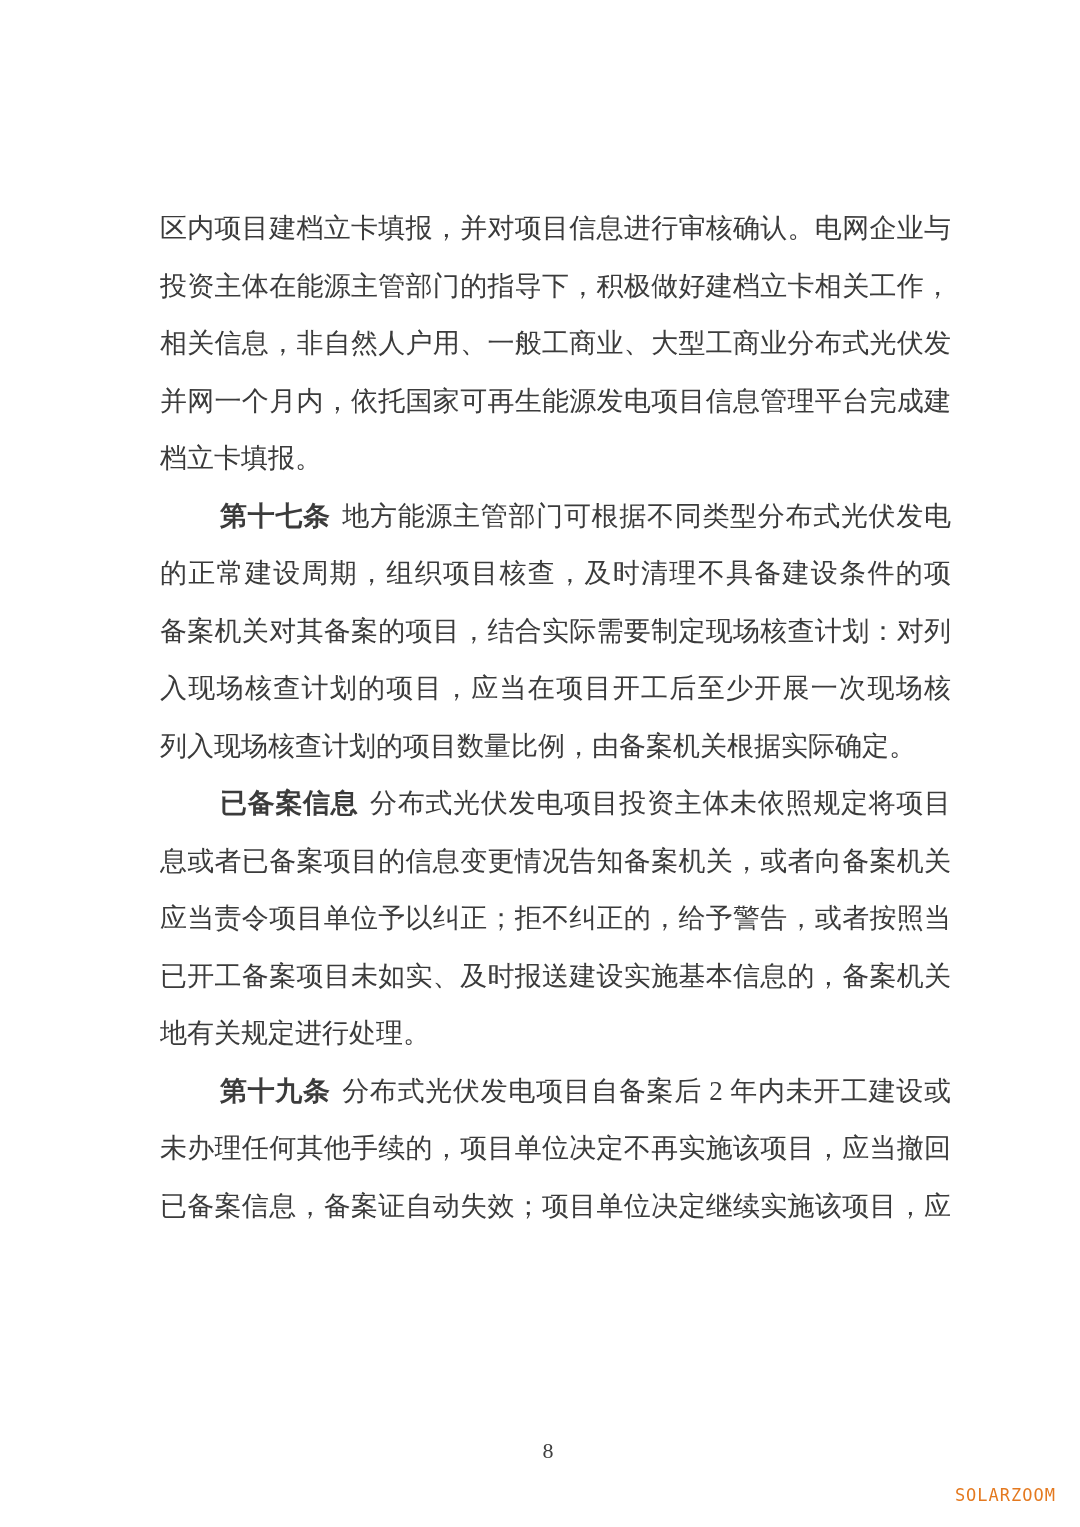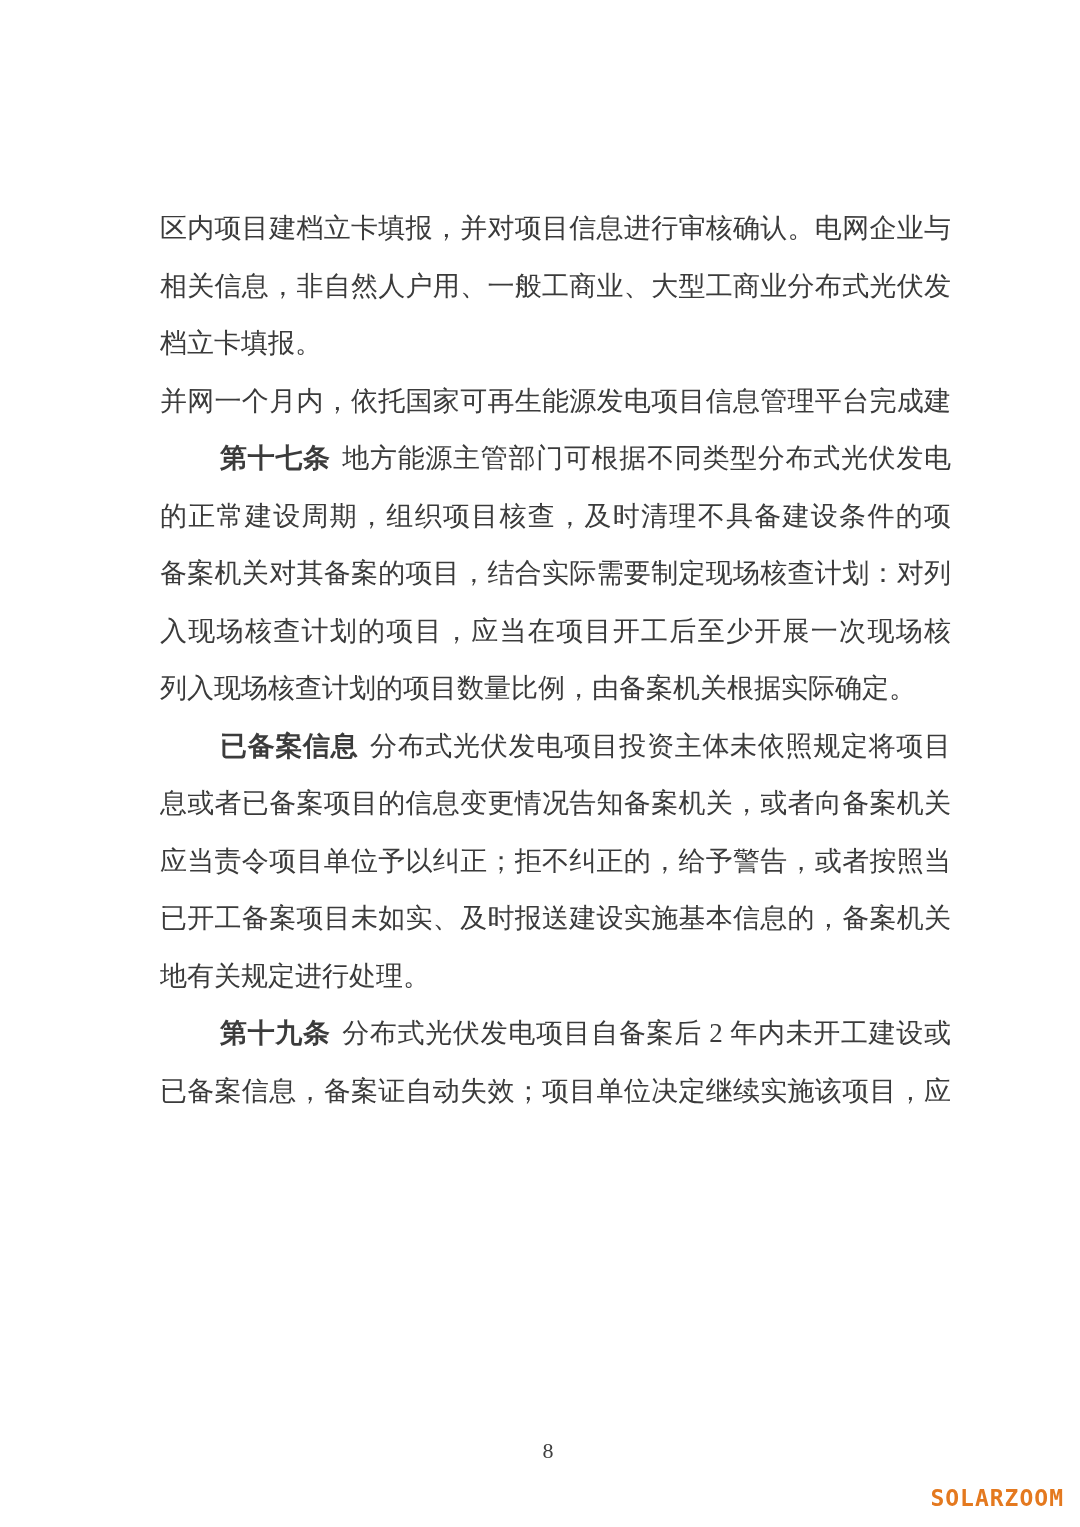--- a/index.html
+++ b/index.html
@@ -42,55 +42,57 @@
   .page-number {
     position: absolute;
     left: 0; top: 1430px;
     width: 100%;
     text-align: center;
     font-size: 22px;
     color: #3f3f3f;
   }
   .watermark {
     position: absolute;
-    top: 1477px; right: 16px;
+    top: 1477px; right: 24px;
     font-family: "DejaVu Sans Mono", monospace;
-    font-weight: bold;
-    font-size: 23px;
+    font-weight: normal;
+    font-size: 17px;
     letter-spacing: 1px;
   }
 </style>
 </head>
 <body>
 
 <div class="page">
 
   <div class="body-text" style="color: rgb(59, 59, 59);">
       <div>
         <div class="line justify-all">区内项目建档立卡填报，并对项目信息进行审核确认。电网企业与</div>
+        <div class="line justify-all">投资主体在能源主管部门的指导下，积极做好建档立卡相关工作，</div>
         <div class="line justify-all">相关信息，非自然人户用、一般工商业、大型工商业分布式光伏发</div>
+        <div class="line justify-all">并网一个月内，依托国家可再生能源发电项目信息管理平台完成建</div>
         <div class="line">档立卡填报。</div>
-        <div class="line justify-all">并网一个月内，依托国家可再生能源发电项目信息管理平台完成建</div>
       </div>
       <div>
         <div class="line justify-all indent"><span class="art-label">第十七条</span> 地方能源主管部门可根据不同类型分布式光伏发电</div>
         <div class="line justify-all">的正常建设周期，组织项目核查，及时清理不具备建设条件的项目。</div>
         <div class="line justify-all">备案机关对其备案的项目，结合实际需要制定现场核查计划：对列</div>
         <div class="line justify-all">入现场核查计划的项目，应当在项目开工后至少开展一次现场核查。</div>
         <div class="line">列入现场核查计划的项目数量比例，由备案机关根据实际确定。</div>
       </div>
       <div>
         <div class="line justify-all indent"><span class="art-label">已备案信息</span> 分布式光伏发电项目投资主体未依照规定将项目信</div>
         <div class="line justify-all">息或者已备案项目的信息变更情况告知备案机关，或者向备案机关</div>
         <div class="line justify-all">应当责令项目单位予以纠正；拒不纠正的，给予警告，或者按照当</div>
         <div class="line justify-all">已开工备案项目未如实、及时报送建设实施基本信息的，备案机关</div>
         <div class="line">地有关规定进行处理。</div>
       </div>
       <div>
         <div class="line justify-all indent"><span class="art-label">第十九条</span> 分布式光伏发电项目自备案后 2 年内未开工建设或者</div>
+        <div class="line justify-all">未办理任何其他手续的，项目单位决定不再实施该项目，应当撤回</div>
         <div class="line justify-all">已备案信息，备案证自动失效；项目单位决定继续实施该项目，应</div>
       </div>
     </div>
 
   <div class="page-number">8</div>
 
   <div class="watermark" style="color: rgb(228, 121, 31);">SOLARZOOM</div>
 
 </div>
 

